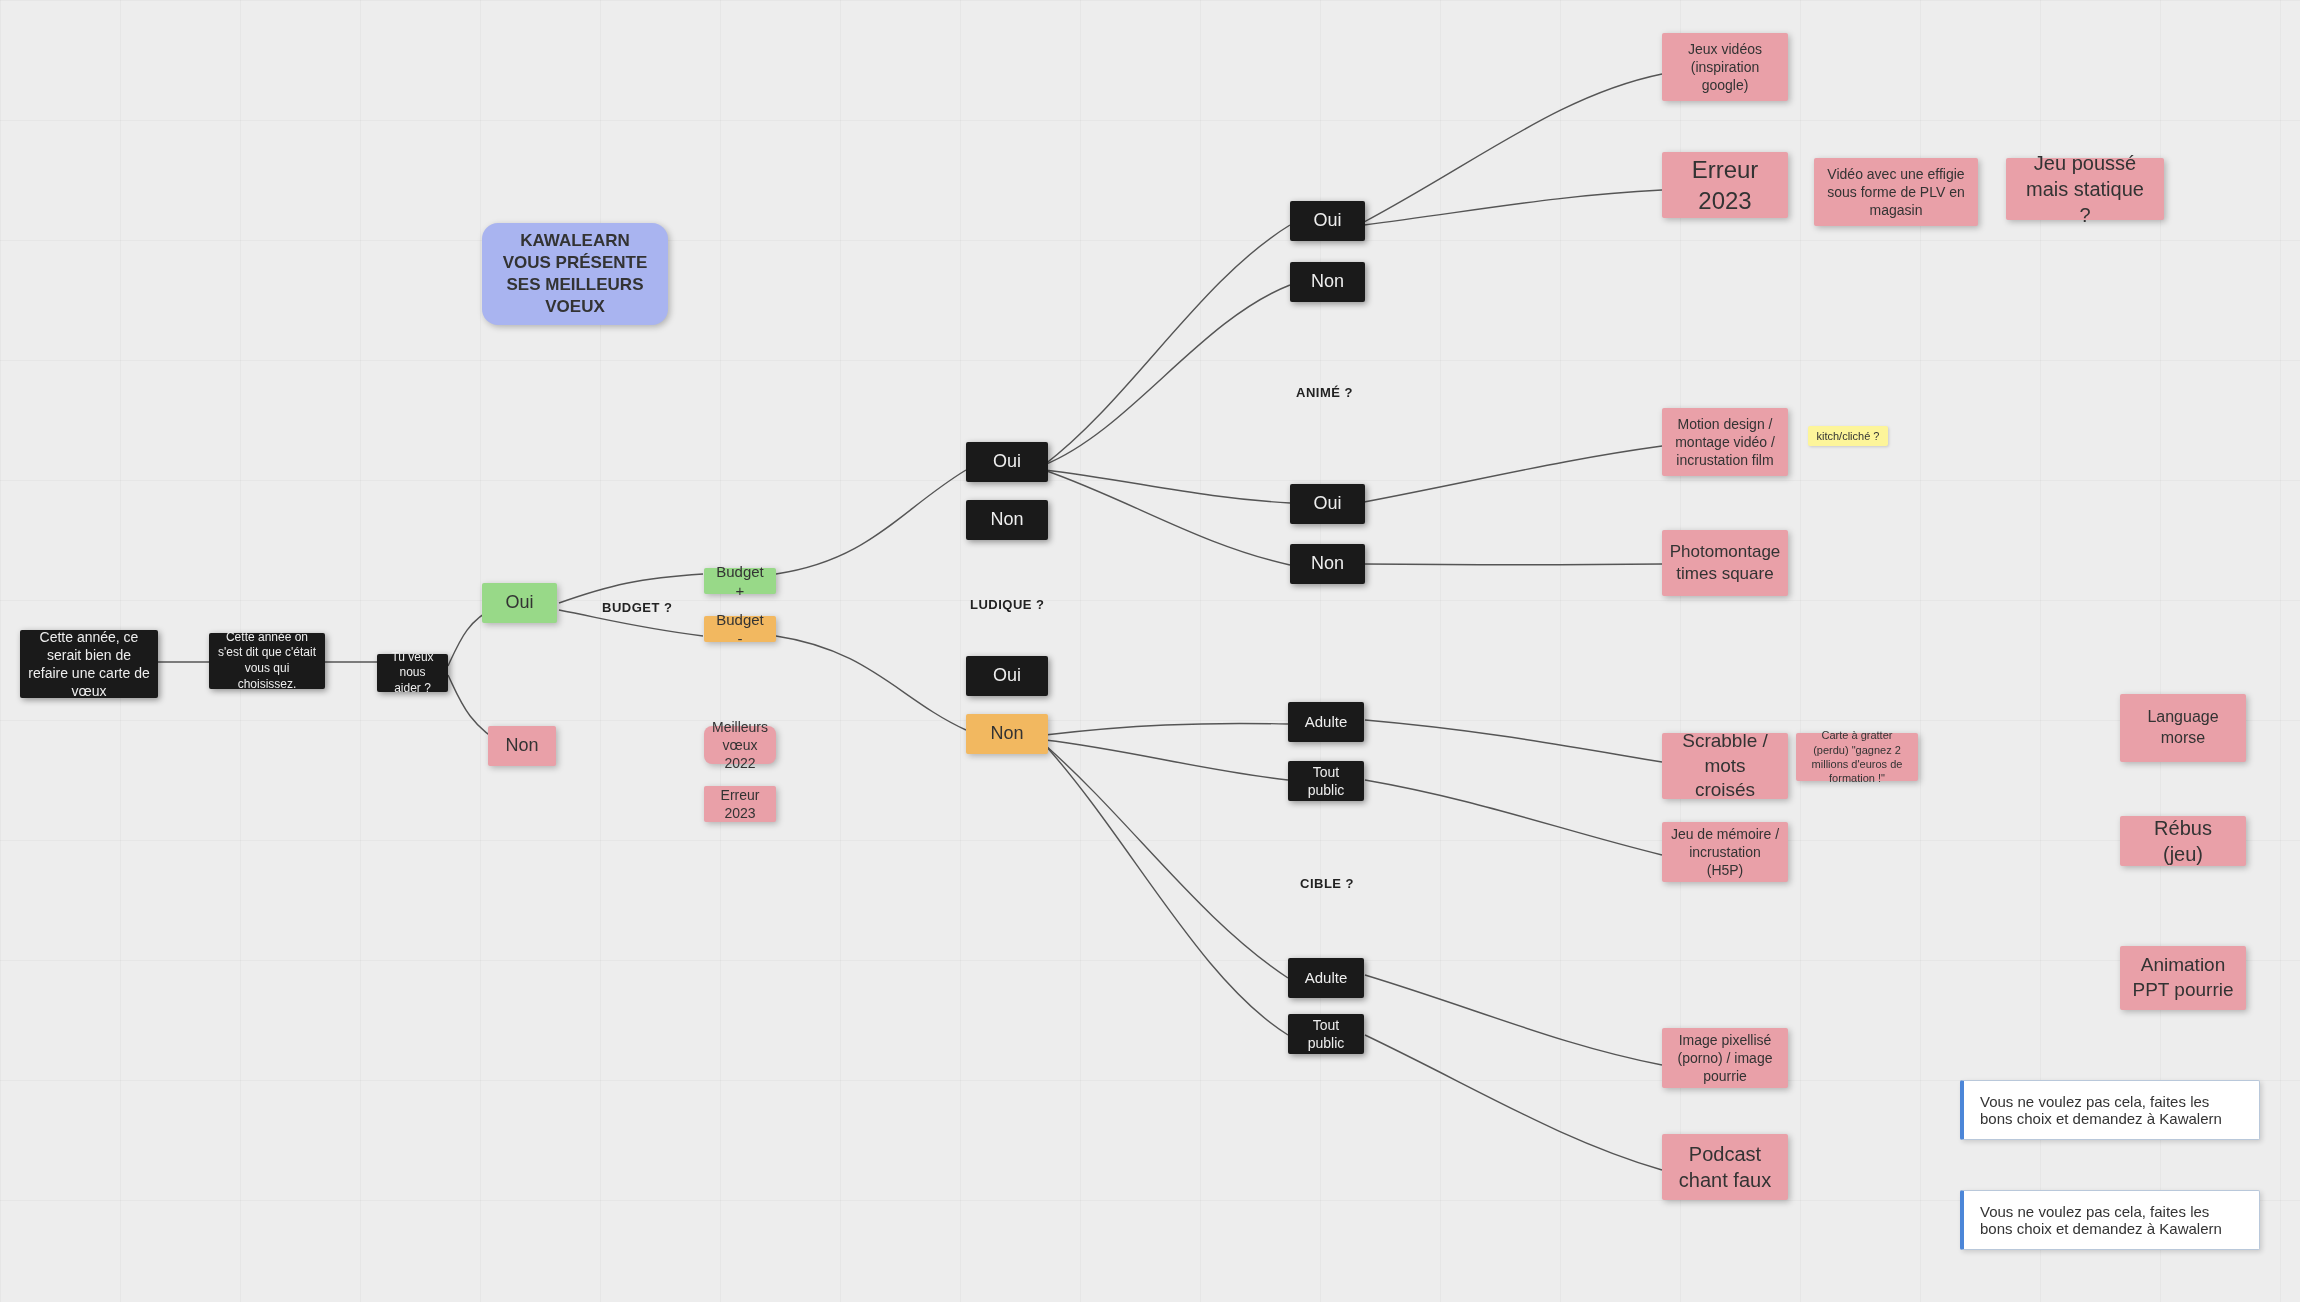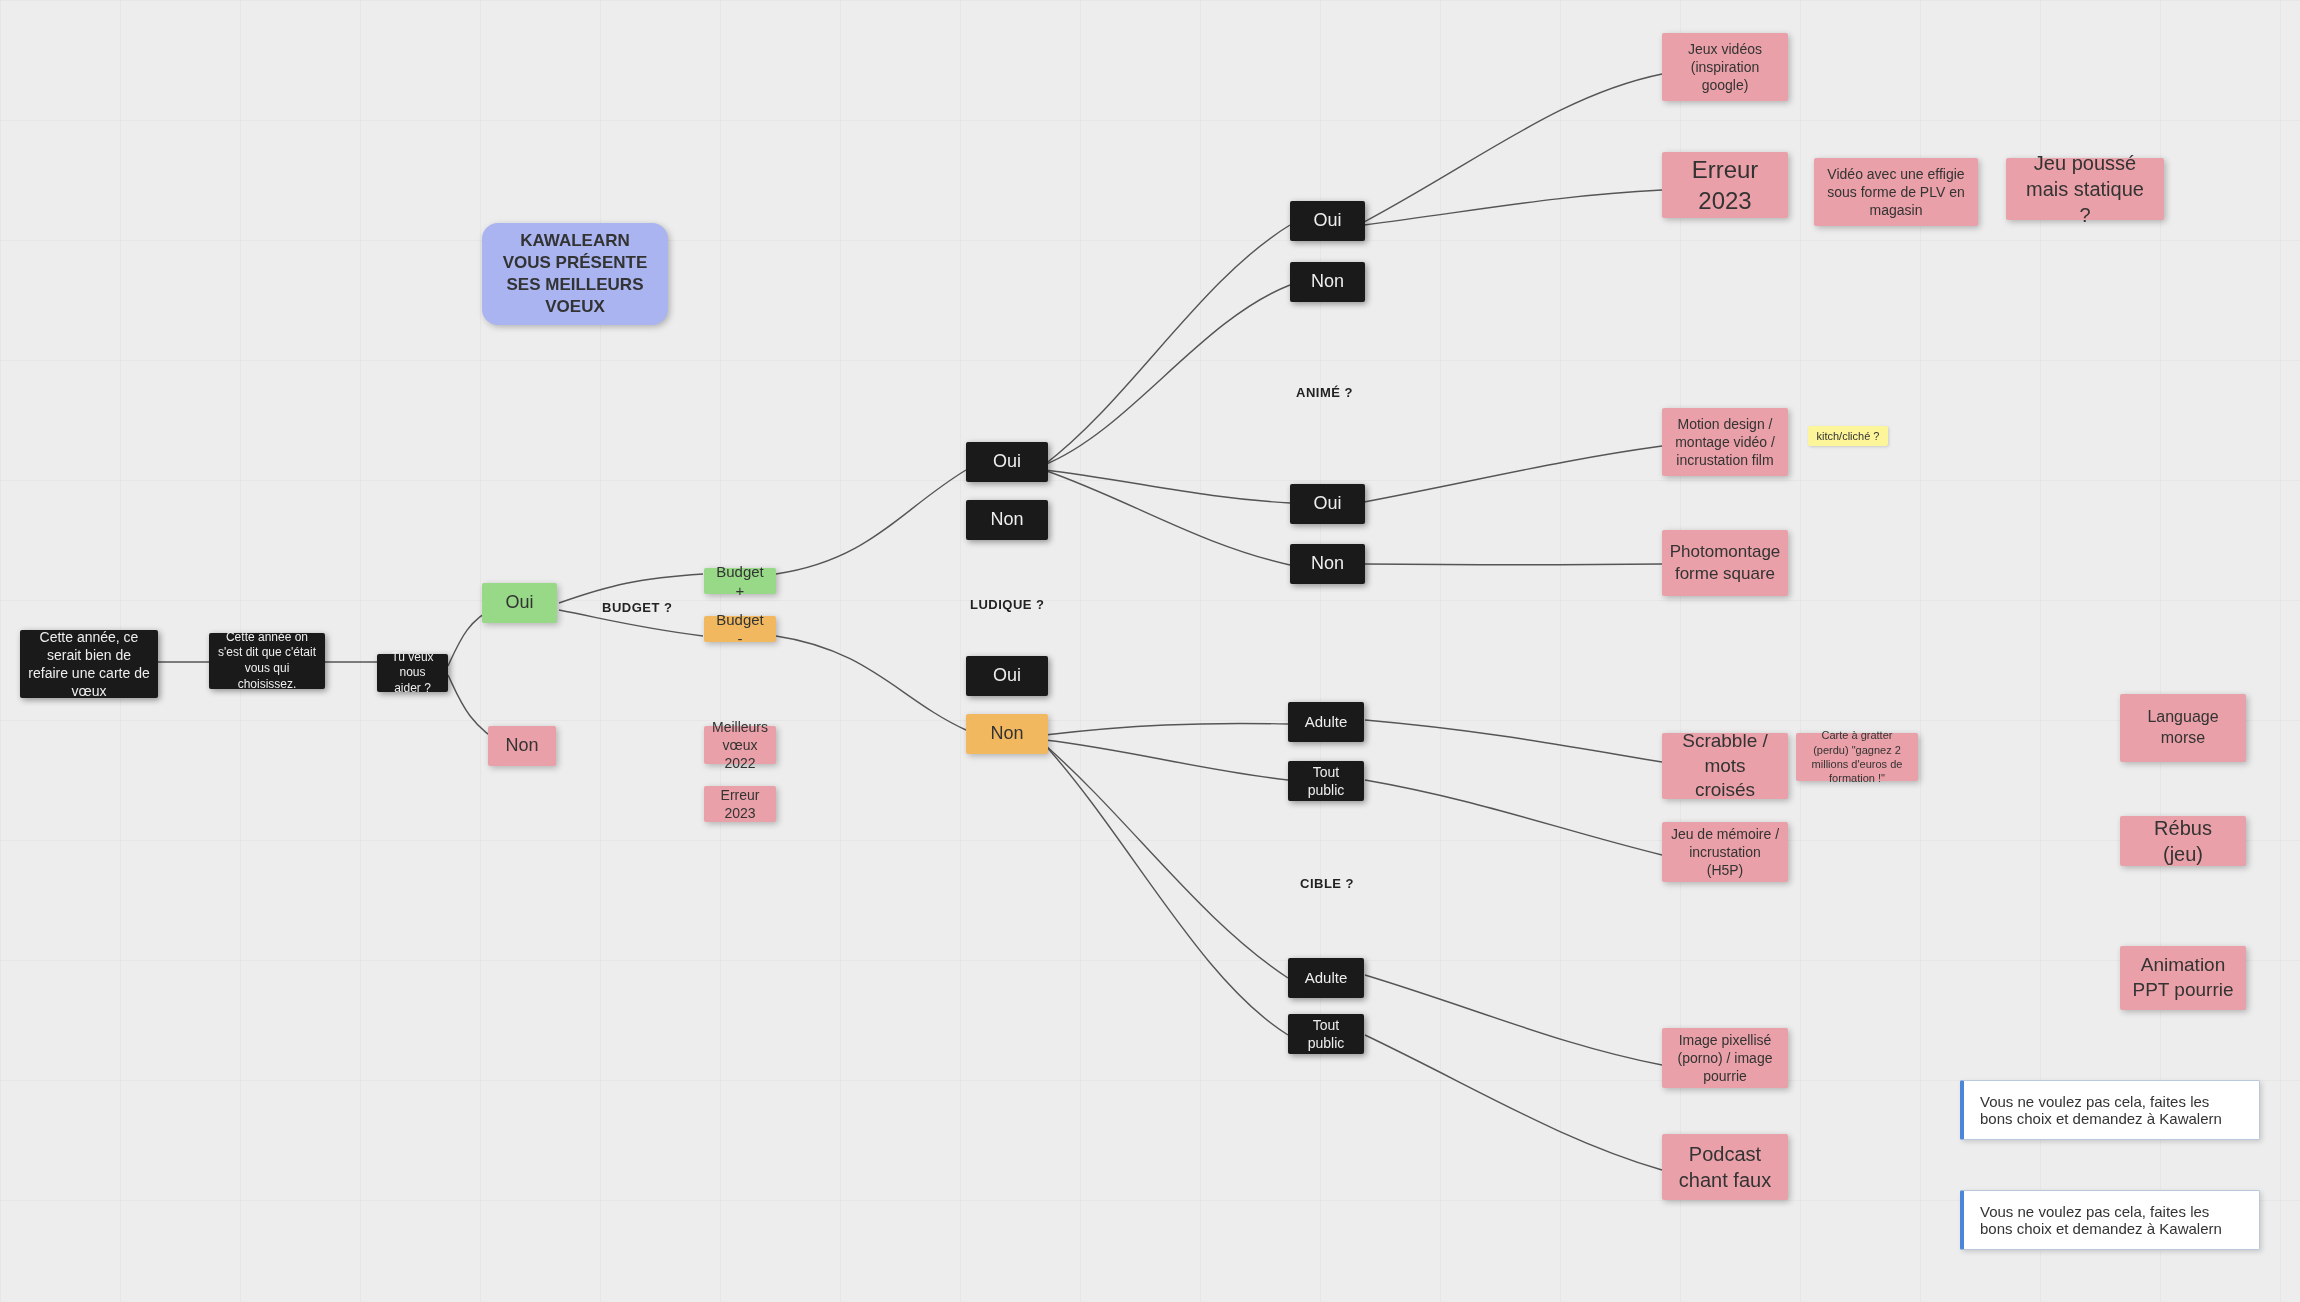--- a/index.html
+++ b/index.html
@@ -157,21 +157,21 @@
 <div class="node dark small" style="left:377px; top:654px; width:71px; height:38px; font-size:12px;">Tu veux nous aider ?</div>
 
 <div class="node green" style="left:482px; top:583px; width:75px; height:40px;">Oui</div>
 <div class="node pink" style="left:488px; top:726px; width:68px; height:40px;">Non</div>
 
 <div class="label" style="left:602px; top:600px;">BUDGET ?</div>
 
 <div class="node green" style="left:704px; top:568px; width:72px; height:26px; font-size:15px;">Budget +</div>
 <div class="node orange" style="left:704px; top:616px; width:72px; height:26px; font-size:15px;">Budget  -</div>
 
-<div class="node pink small" style="left:704px; top:726px; width:72px; height:38px;">Meilleurs vœux 2022</div>
+<div class="node pink small" style="left:704px; top:726px; width:72px; height:38px;border-radius:8px;">Meilleurs vœux 2022</div>
 <div class="node pink small" style="left:704px; top:786px; width:72px; height:36px;">Erreur 2023</div>
 
 <div class="label" style="left:970px; top:597px;">LUDIQUE ?</div>
 
 <div class="node dark" style="left:966px; top:442px; width:82px; height:40px;">Oui</div>
 <div class="node dark" style="left:966px; top:500px; width:82px; height:40px;">Non</div>
 <div class="node dark" style="left:966px; top:656px; width:82px; height:40px;">Oui</div>
 <div class="node orange" style="left:966px; top:714px; width:82px; height:40px;">Non</div>
 
 <div class="label" style="left:1296px; top:385px;">ANIMÉ ?</div>
@@ -190,21 +190,21 @@
 <div class="node dark" style="left:1288px; top:958px; width:76px; height:40px; font-size:15px;">Adulte</div>
 <div class="node dark small" style="left:1288px; top:1014px; width:76px; height:40px;">Tout public</div>
 
 <div class="node pink small" style="left:1662px; top:33px; width:126px; height:68px;">Jeux vidéos (inspiration google)</div>
 <div class="node pink big" style="left:1662px; top:152px; width:126px; height:66px;">Erreur 2023</div>
 <div class="node pink small" style="left:1814px; top:158px; width:164px; height:68px;">Vidéo avec une effigie sous forme de PLV en magasin</div>
 <div class="node pink big" style="left:2006px; top:158px; width:158px; height:62px; font-size:20px;">Jeu poussé mais statique ?</div>
 
 <div class="node pink small" style="left:1662px; top:408px; width:126px; height:68px;">Motion design / montage vidéo / incrustation film</div>
 <div class="node yellow small" style="left:1808px; top:426px; width:80px; height:20px; font-size:11px;">kitch/cliché ?</div>
-<div class="node pink med" style="left:1662px; top:530px; width:126px; height:66px;">Photomontage forme square</div>
+<div class="node pink med" style="left:1662px; top:530px; width:126px; height:66px;">Photomontage times square</div>
 
 <div class="node pink big" style="left:1662px; top:733px; width:126px; height:66px; font-size:19px;">Scrabble / mots croisés</div>
 <div class="node pink small" style="left:1796px; top:733px; width:122px; height:48px; font-size:11px;">Carte à gratter (perdu) "gagnez 2 millions d'euros de formation !"</div>
 <div class="node pink small" style="left:1662px; top:822px; width:126px; height:60px;">Jeu de mémoire / incrustation (H5P)</div>
 
 <div class="node pink big" style="left:2120px; top:694px; width:126px; height:68px; font-size:16px;">Language morse</div>
 <div class="node pink big" style="left:2120px; top:816px; width:126px; height:50px; font-size:20px;">Rébus (jeu)</div>
 <div class="node pink big" style="left:2120px; top:946px; width:126px; height:64px; font-size:19px;">Animation PPT pourrie</div>
 
 <div class="node pink small" style="left:1662px; top:1028px; width:126px; height:60px;">Image pixellisé (porno) / image pourrie</div>

